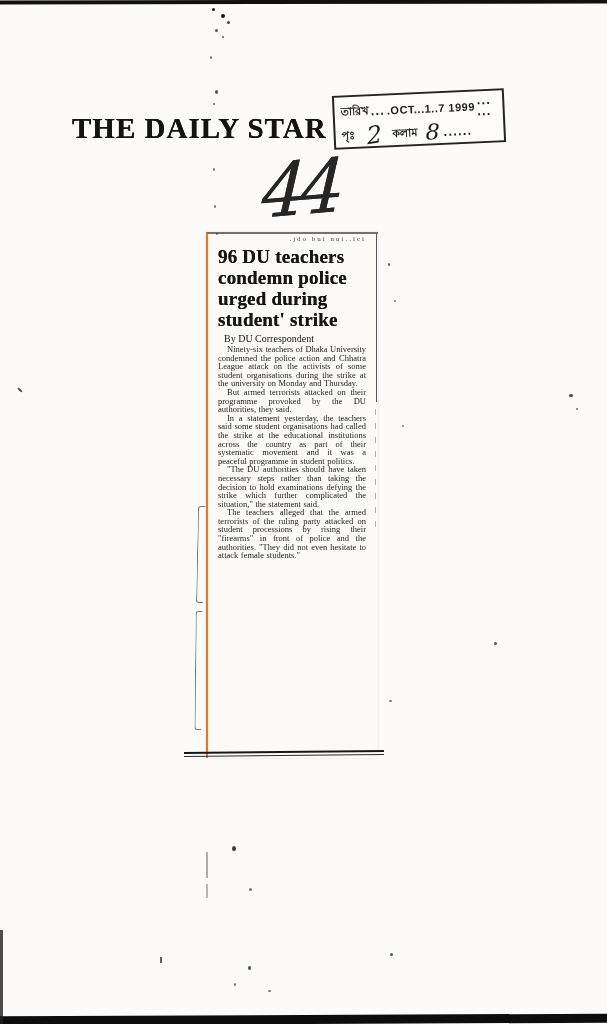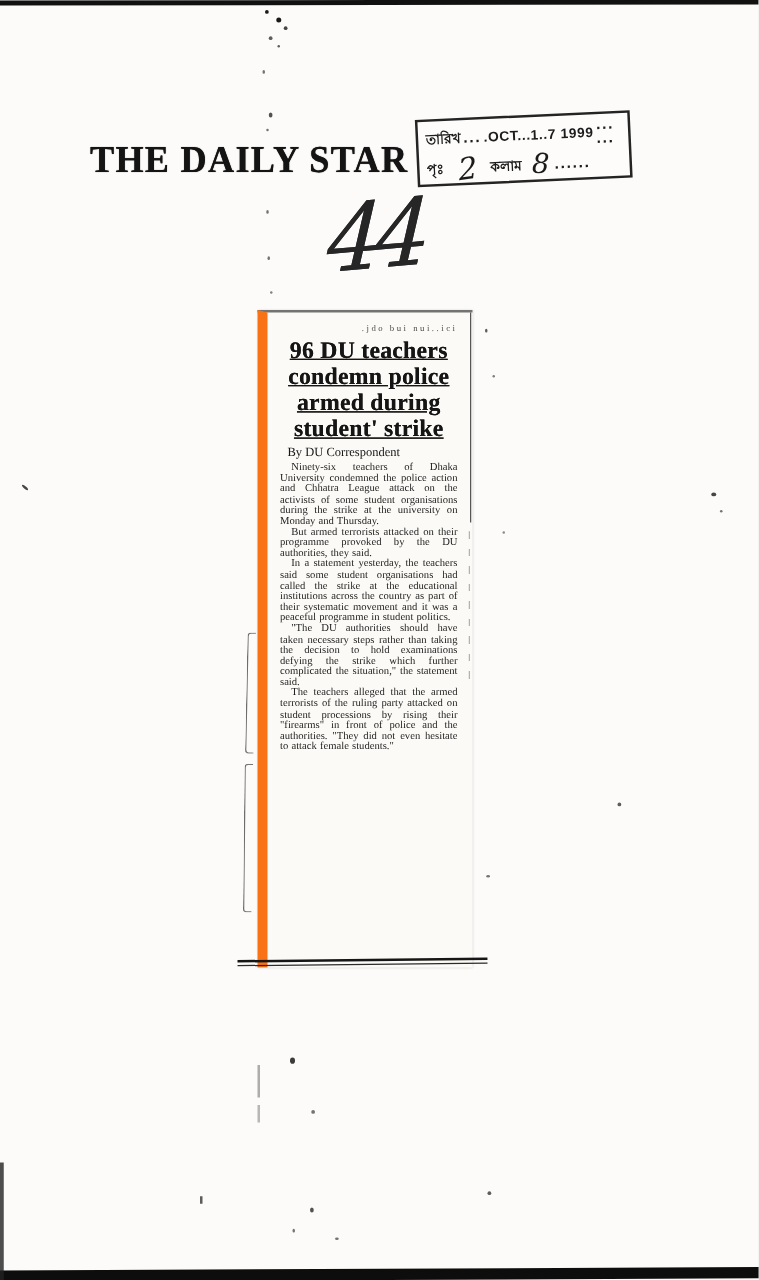--- a/index.html
+++ b/index.html
@@ -49,46 +49,46 @@
   .hand-44 {
     position:absolute; left:262px; top:148px;
     font-family:"DejaVu Serif",serif; font-style:italic; font-weight:300;
     font-size:70px; letter-spacing:-6px; color:#262626;
     transform:rotate(-5deg) skewX(-8deg) scaleY(1.05);
     text-shadow:0 0 0.4px #333;
   }
 
   
   .clipping {
-    position:absolute; left:206px; top:248px;
+    position:absolute; left:206px; top:232px;
     width:172px; height:526px;
     background:#fbfaf7;
-    border-left:8px solid #f97316;
+    border-left:2px solid #f97316;
     border-top:2px solid rgba(70,70,70,.75);
     box-shadow:0 0 2px rgba(0,0,0,.12);
-    padding:8px 12px 0 10px;
+    padding:0 12px 0 10px;
   }
   .clipping::after { 
     content:""; position:absolute; right:1px; top:0; width:1.5px; height:168px;
     background:#565656;
   }
   .clipping::before { 
     content:""; position:absolute; right:2px; top:175px; width:1px; height:120px;
     background:repeating-linear-gradient(#777 0 6px, transparent 6px 14px);
     opacity:.55;
   }
   .clip-smudge {
     font-size:7px; color:#4c4c4c; letter-spacing:2px;
     filter:blur(0.6px); white-space:nowrap; overflow:hidden;
     height:11px; padding-top:1px; text-align:right;
   }
   .headline {
-    text-align:center; font-size:19px; line-height:21px;
+    text-align:left; font-size:19px; line-height:21px;
     font-weight:600; color:#151515; letter-spacing:0.2px;
-    margin-top:1px; text-shadow:0 0 0.4px #222;text-decoration:underline;
+    margin-top:1px; text-shadow:0 0 0.4px #222;
   }
   .byline { font-size:10px; font-weight:normal; margin:3px 0 1px 6px; color:#161616; }
   .body-copy p {
     font-size:8.5px; line-height:8.6px; text-align:justify;
     text-indent:9px; color:#1d1d1d;
     word-spacing:0.4px;
   }
   .double-rule {
     position:absolute; left:-24px; bottom:2px; width:200px; height:5px;
     transform:rotate(-0.6deg);
@@ -135,21 +135,21 @@
     </div>
   </div>
 
   <div class="hand-44">44</div>
 
   <div class="clipping">
     <div class="clip-smudge">.jdo bui   nui..ici</div>
     <div class="headline">
       <div>96 DU teachers</div>
       <div>condemn police</div>
-      <div>armed during</div>
+      <div>urged during</div>
       <div>student'  strike</div>
     </div>
     <div class="byline">By DU Correspondent</div>
     <div class="body-copy">
       <p>Ninety-six teachers of Dhaka University condemned the police action and Chhatra League attack on the activists of some student organisations during the strike at the university on Monday and Thursday.</p>
       <p>But armed terrorists attacked on their programme provoked by the DU authorities, they said.</p>
       <p>In a statement yesterday, the teachers said some student organisations had called the strike at the educational institutions across the country as part of their systematic movement and it was a peaceful programme in student politics.</p>
       <p>"The DU authorities should have taken necessary steps rather than taking the decision to hold examinations defying the strike which further complicated the situation," the statement said.</p>
       <p>The teachers alleged that the armed terrorists of the ruling party attacked on student processions by rising their "firearms" in front of police and the authorities. "They did not even hesitate to attack female students."</p>
     </div>

